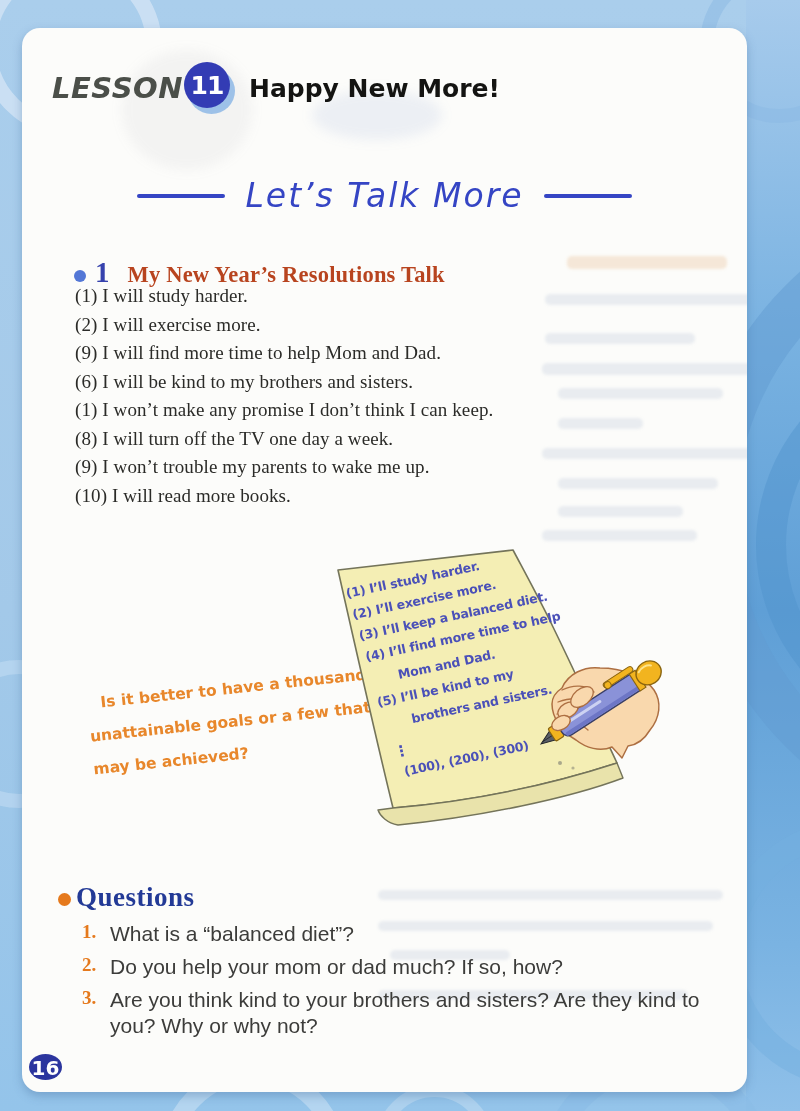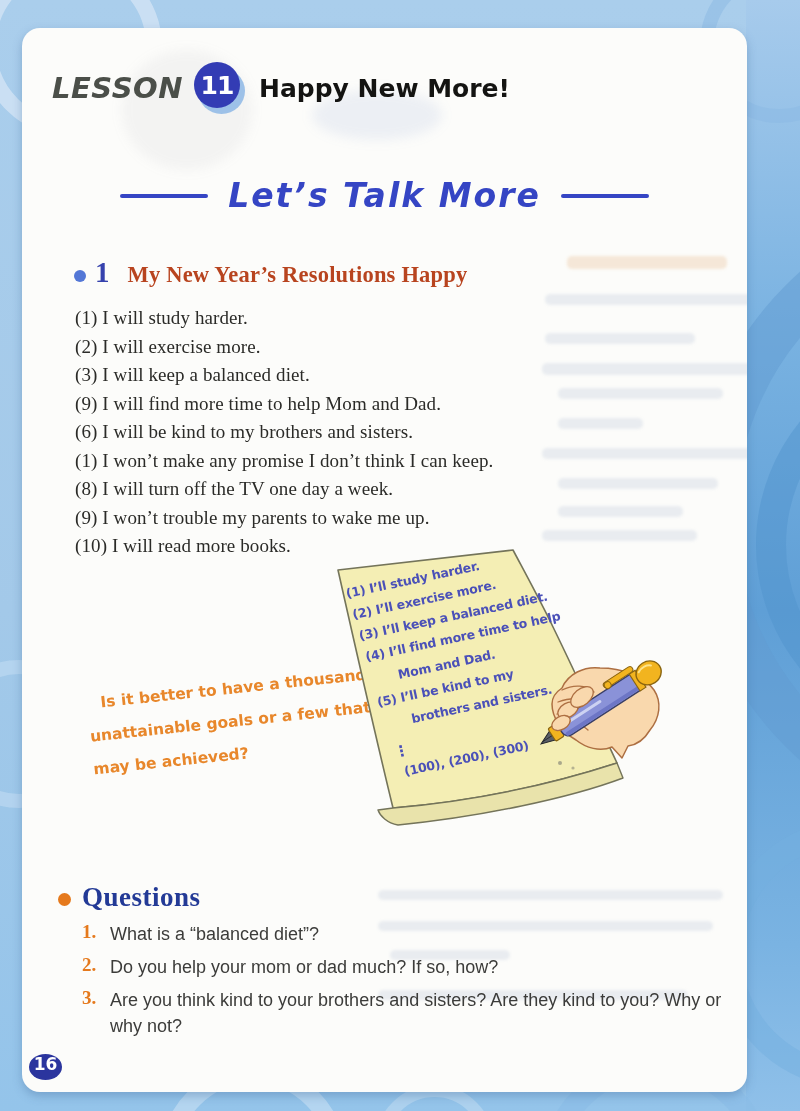--- a/index.html
+++ b/index.html
@@ -16,66 +16,66 @@
     border-radius:18px;box-shadow:0 4px 10px rgba(60,100,150,.35);overflow:hidden;}
 
   .ghost{position:absolute;background:rgba(136,156,190,.16);filter:blur(1.5px);border-radius:5px;}
   .ghost.orange{background:rgba(214,140,60,.18);}
   .ghost.blob{filter:blur(6px);border-radius:50%;}
 
   
   .lesson-row{position:absolute;left:30px;top:33px;display:flex;align-items:center;}
   .lesson-word{font-family:"DejaVu Sans","Liberation Sans",sans-serif;font-style:italic;font-weight:900;
     font-size:29px;letter-spacing:.5px;color:#4b4f49;}
-  .badge{position:relative;width:54px;height:54px;margin-left:10px;flex:0 0 auto;}
+  .badge{position:relative;width:54px;height:54px;flex:0 0 auto;}
   .badge .lite{position:absolute;left:5px;top:7px;width:47px;height:46px;border-radius:50%;background:#9dc1e8;}
   .badge .dark{position:absolute;left:1px;top:1px;width:46px;height:46px;border-radius:50%;background:#333cb4;
     display:flex;align-items:center;justify-content:center;color:#fff;font-weight:800;font-size:25px;
     font-family:"DejaVu Sans",sans-serif;letter-spacing:-1px;}
   .lesson-title{margin-left:12px;font-family:"DejaVu Sans",sans-serif;font-weight:800;font-size:25px;color:#141412;}
 
   
   .banner{position:absolute;left:0;top:148px;width:100%;display:flex;align-items:center;justify-content:center;gap:20px;}
   .banner .rule{width:88px;height:4px;background:#3545c4;border-radius:2px;}
-  .banner .txt{font-family:"DejaVu Sans",sans-serif;font-style:italic;font-weight:700;font-size:33px;
+  .banner .txt{font-family:"DejaVu Sans",sans-serif;font-style:italic;font-weight:400;font-size:33px;
     color:#3545c4;letter-spacing:2px;}
 
   
   .act-head{position:absolute;left:52px;top:228px;display:flex;align-items:baseline;}
   .act-bullet{width:12px;height:12px;border-radius:50%;background:#5377d6;align-self:center;margin-top:6px;}
   .act-num{font-family:"Liberation Serif","DejaVu Serif",serif;font-weight:700;font-size:29px;color:#3642ad;margin-left:9px;}
   .act-title{font-family:"Liberation Serif","DejaVu Serif",serif;font-weight:700;font-size:22.5px;color:#b8441f;
     margin-left:18px;letter-spacing:.2px;}
-  .res-list{position:absolute;left:53px;top:276px;width:620px;}
+  .res-list{position:absolute;left:53px;top:254px;width:620px;}
   .res-item{font-family:"Liberation Serif","DejaVu Serif",serif;font-size:19px;color:#2b2b28;
     line-height:28.5px;letter-spacing:.1px;}
 
   
   .margin-note{position:absolute;left:63px;top:660px;width:290px;transform:rotate(-6deg);transform-origin:0 0;
     color:#e8872b;font-family:"DejaVu Sans",sans-serif;font-weight:700;font-size:15.5px;line-height:33px;}
   .margin-note .l0{padding-left:14px;}
 
   
   .illu{position:absolute;left:278px;top:512px;width:470px;height:310px;}
   .note-line{font-family:"DejaVu Sans",sans-serif;font-weight:700;font-size:12.5px;fill:#4a50b8;letter-spacing:-.2px;}
   .note-dots{font-size:15px;font-weight:700;fill:#4a50b8;}
 
   
   .q-head{position:absolute;left:36px;top:854px;display:flex;align-items:center;}
   .q-bullet{width:13px;height:13px;border-radius:50%;background:#e5791c;margin-top:4px;}
-  .q-title{margin-left:11px;font-family:"Liberation Serif","DejaVu Serif",serif;font-weight:700;font-size:27px;
+  .q-title{margin-left:5px;font-family:"Liberation Serif","DejaVu Serif",serif;font-weight:700;font-size:27px;
     color:#233a96;letter-spacing:.5px;}
   .q-list{position:absolute;left:60px;top:893px;width:662px;}
   .q-item{display:grid;grid-template-columns:28px 634px;margin-bottom:7px;}
   .q-num{font-family:"Liberation Serif","DejaVu Serif",serif;font-weight:700;font-size:19px;color:#e5791c;}
-  .q-text{font-size:18px;color:#3c3c3a;line-height:26px;}
+  .q-text{font-size:21px;color:#3c3c3a;line-height:26px;}
 
   
   .page-num{position:absolute;left:7px;top:1026px;width:33px;height:26px;border-radius:50%;background:#2b359e;
-    display:flex;align-items:flex-start;justify-content:center;color:#fff;font-weight:700;font-size:17px;
+    display:flex;align-items:flex-end;justify-content:center;color:#fff;font-weight:700;font-size:20px;
     font-family:"DejaVu Sans",sans-serif;}
 </style>
 </head>
 <body>
 
 <div class="band-right"></div>
 <div class="swirl" style="left:-20px;top:-45px;width:150px;height:150px;border-width:16px;border-color:rgba(210,228,245,.8);"></div>
 <div class="swirl" style="left:700px;top:-35px;width:130px;height:130px;border-width:14px;border-color:rgba(140,185,228,.55);"></div>
 <div class="swirl" style="left:690px;top:190px;width:560px;height:560px;border-width:46px;border-color:rgba(98,156,210,.5);"></div>
 <div class="swirl" style="left:756px;top:350px;width:330px;height:330px;border-width:30px;border-color:rgba(80,146,205,.45);"></div>
@@ -115,27 +115,26 @@
 
   <div class="banner">
     <span class="rule"></span>
     <span class="txt">Let’s Talk More</span>
     <span class="rule"></span>
   </div>
 
   <div class="act-head">
     <span class="act-bullet"></span>
     <span class="act-num">1</span>
-    <span class="act-title">My New Year’s Resolutions Happy</span>
+    <span class="act-title">My New Year’s Resolutions Talk</span>
   </div>
 
   <div class="res-list">
     <div class="res-item">(1) I will study harder.</div>
     <div class="res-item">(2) I will exercise more.</div>
-    <div class="res-item">(3) I will keep a balanced diet.</div>
     <div class="res-item">(9) I will find more time to help Mom and Dad.</div>
     <div class="res-item">(6) I will be kind to my brothers and sisters.</div>
     <div class="res-item">(1) I won’t make any promise I don’t think I can keep.</div>
     <div class="res-item">(8) I will turn off the TV one day a week.</div>
     <div class="res-item">(9) I won’t trouble my parents to wake me up.</div>
     <div class="res-item">(10) I will read more books.</div>
   </div>
 
   <div class="margin-note">
     <div class="l0">Is it better to have a thousand</div>

